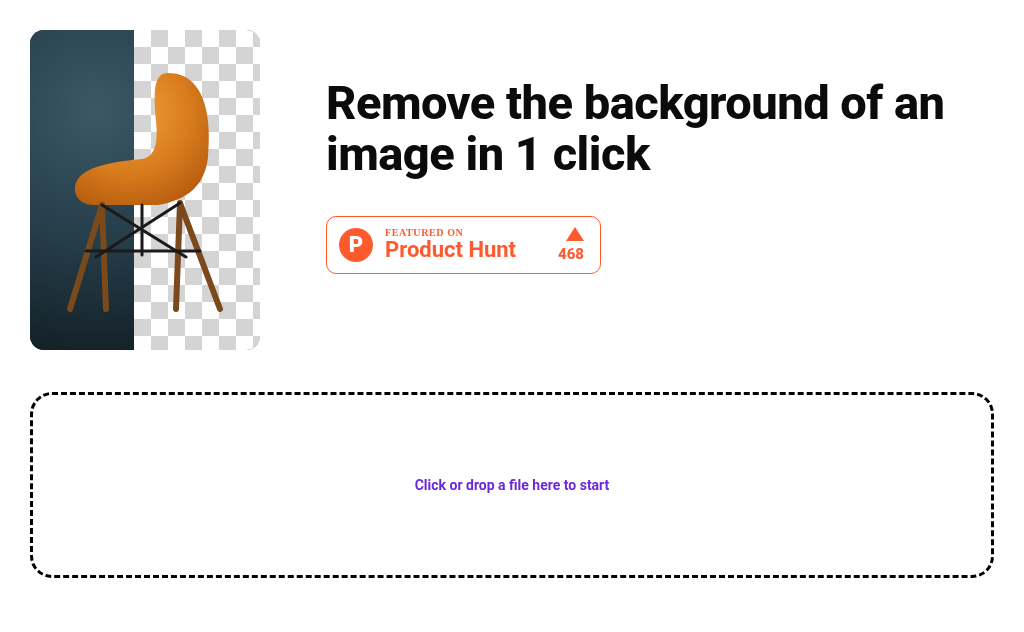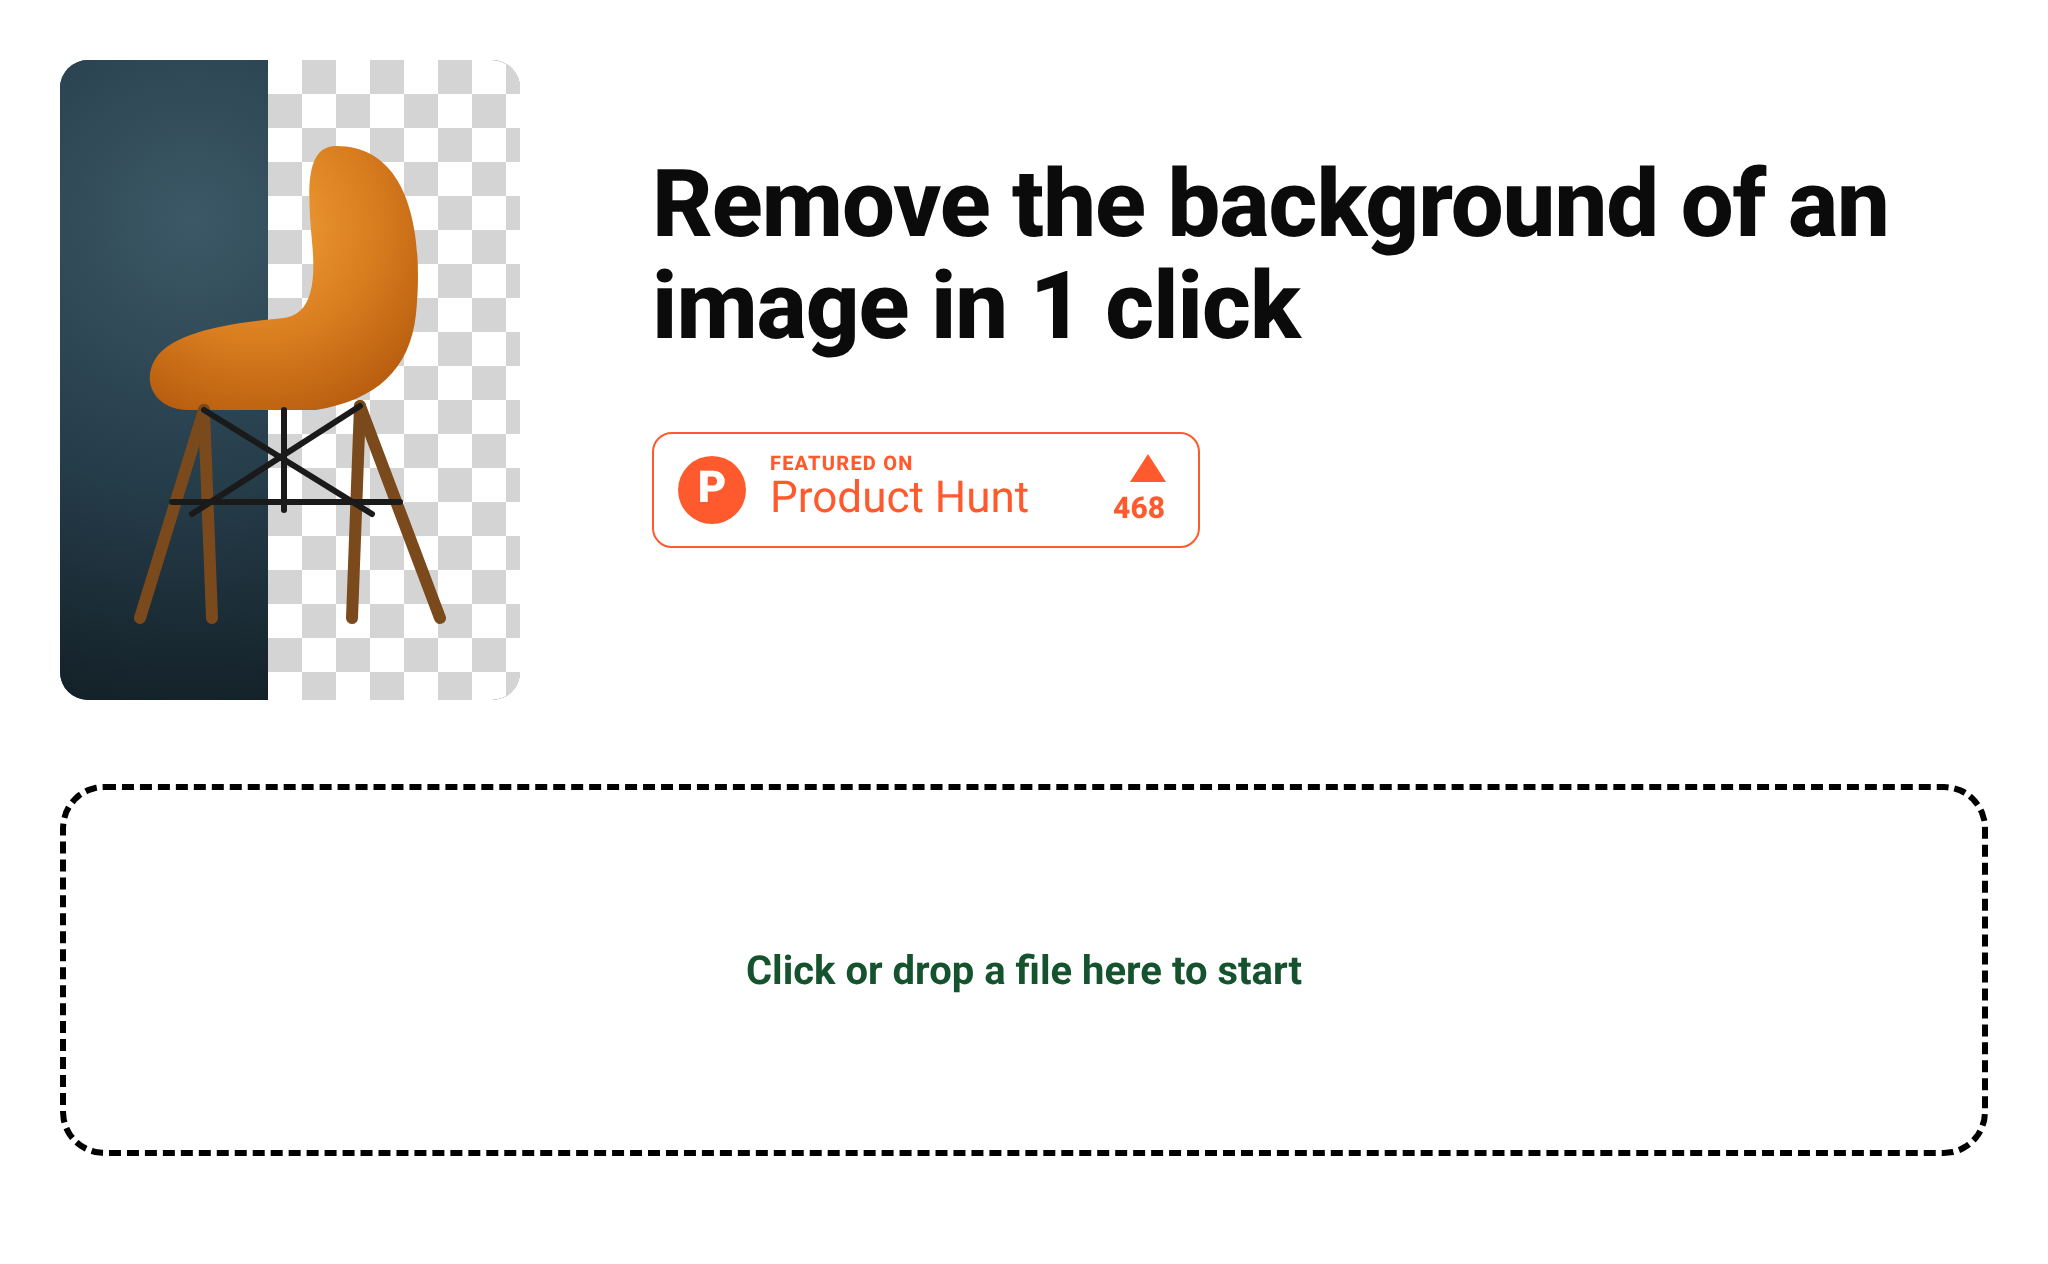--- a/index.html
+++ b/index.html
@@ -90,24 +90,25 @@
   }
   .ph-text {
     display: flex;
     flex-direction: column;
     line-height: 1.05;
   }
   .ph-featured {
     font-size: 10px;
     font-weight: 800;
     letter-spacing: 0.6px;
+    font-family: Liberation Serif, serif;
   }
   .ph-name {
     font-size: 22px;
-    font-weight: 400;
+    font-weight: 700;
     text-align: right;
   }
   .ph-votes {
     display: flex;
     flex-direction: column;
     align-items: flex-end;
     gap: 4px;
     margin-left: 20px;
     padding-left: 10px;
   }
@@ -128,23 +129,23 @@
     border: 3px dashed #000;
     border-radius: 22px;
     height: 186px;
     display: flex;
     align-items: center;
     justify-content: center;
     cursor: pointer;
     background: #fff;
   }
   .dropzone-text {
-    font-size: 20px;
+    font-size: 14px;
     font-weight: 700;
-    color: #14532d;
+    color: #6d28d9;
     text-align: center;
   }
 </style>
 </head>
 <body>
 
 <div class="hero">
 
   <div class="demo-image">
     <div class="dark-bg"></div>

